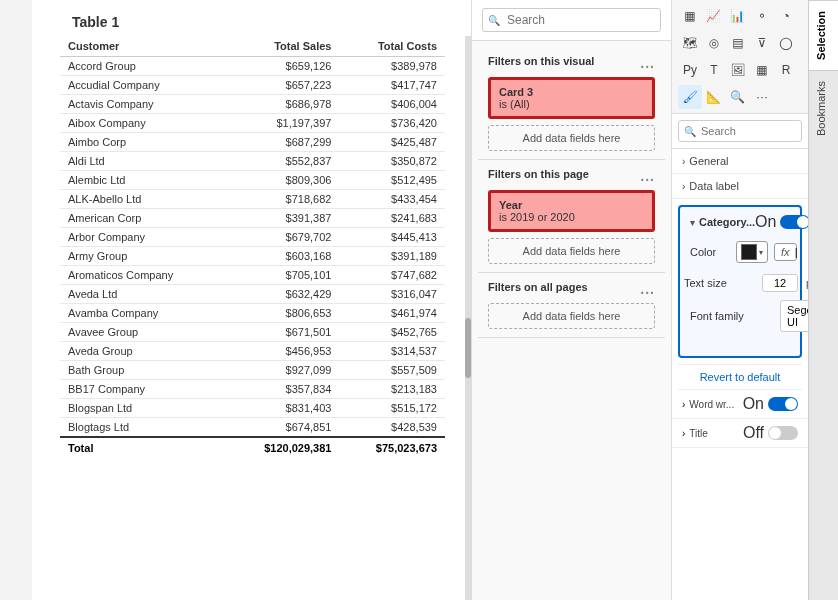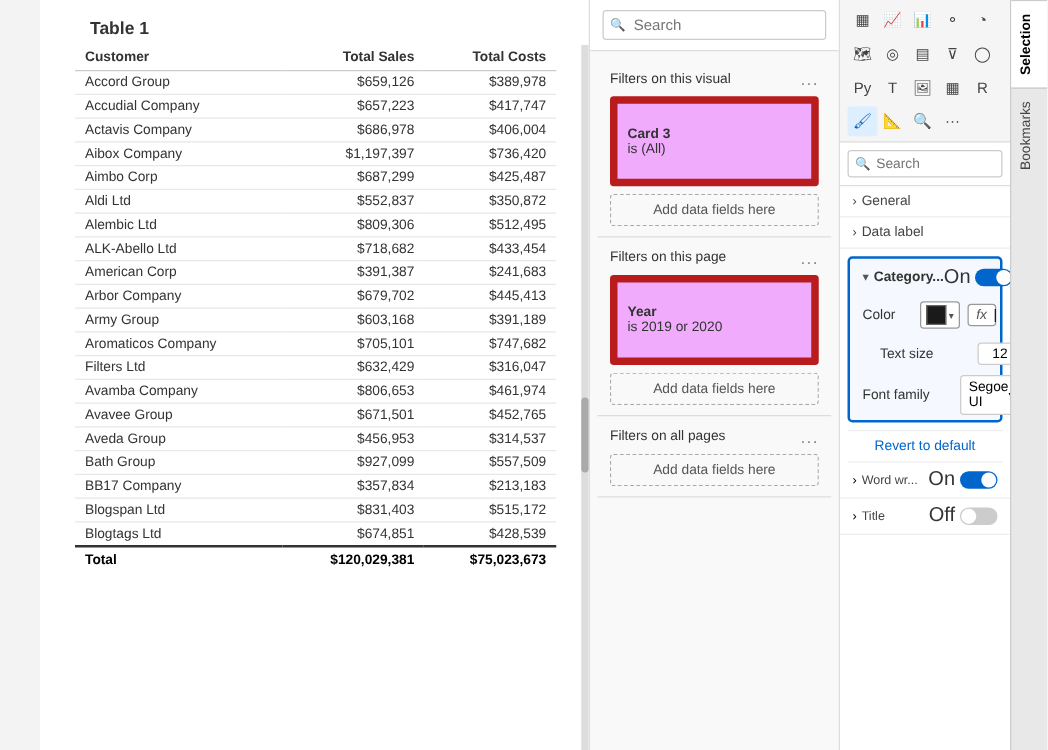--- a/index.html
+++ b/index.html
@@ -118,38 +118,37 @@
     }
 
     .filter-section {
       padding: 8px 10px;
       border-bottom: 1px solid #ddd;
     }
 
     .filter-section-header {
       display: flex;
       justify-content: space-between;
-      align-items: center;
-      font-size: 11px;
-      font-weight: 400;
+      font-size: 11px;
+      font-weight: 700;
       color: #333;
       margin-bottom: 6px;
     }
 
     .filter-section-header .dots {
       color: #888;
       font-size: 14px;
       letter-spacing: 1px;
     }
 
     .filter-card {
-      background: #f0abfc;
-      border: 6px solid #b91c1c;
-      border-radius: 3px;
-      padding: 18px 8px;
+      background: #fca5a5;
+      border: 3px solid #b91c1c;
+      border-radius: 3px;
+      padding: 6px 8px;
       font-size: 11px;
       color: #333;
       margin-bottom: 6px;
     }
 
     .filter-card .card-label {
       font-weight: 600;
       display: block;
     }
 
@@ -393,21 +392,21 @@
       font-style: normal;
       animation: blink 1s infinite;
     }
 
     @keyframes blink { 0%,100%{opacity:1} 50%{opacity:0} }
 
     
     .text-size-row {
       display: flex;
       align-items: center;
-      padding: 4px 24px;
+      padding: 4px 4px;
       gap: 8px;
     }
 
     .prop-label {
       font-size: 11px;
       color: #333;
       min-width: 70px;
     }
 
     .size-input {
@@ -441,22 +440,22 @@
       padding: 0;
       display: flex;
       align-items: center;
       justify-content: center;
     }
 
     
     .font-family-row {
       display: flex;
       align-items: center;
-      padding: 4px 10px 4px 10px;
-      gap: 8px;
+      padding: 4px 10px 24px 10px;
+      gap: 20px;
     }
 
     .font-select {
       flex: 1;
       border: 1px solid #ccc;
       border-radius: 3px;
       padding: 3px 6px;
       font-size: 11px;
       background: #fff;
       cursor: pointer;
@@ -577,21 +576,21 @@
               <td>Army Group</td>
               <td>$603,168</td>
               <td>$391,189</td>
             </tr>
             <tr>
               <td>Aromaticos Company</td>
               <td>$705,101</td>
               <td>$747,682</td>
             </tr>
             <tr>
-              <td>Filters Ltd</td>
+              <td>Aveda Ltd</td>
               <td>$632,429</td>
               <td>$316,047</td>
             </tr>
             <tr>
               <td>Avamba Company</td>
               <td>$806,653</td>
               <td>$461,974</td>
             </tr>
             <tr>
               <td>Avavee Group</td>

